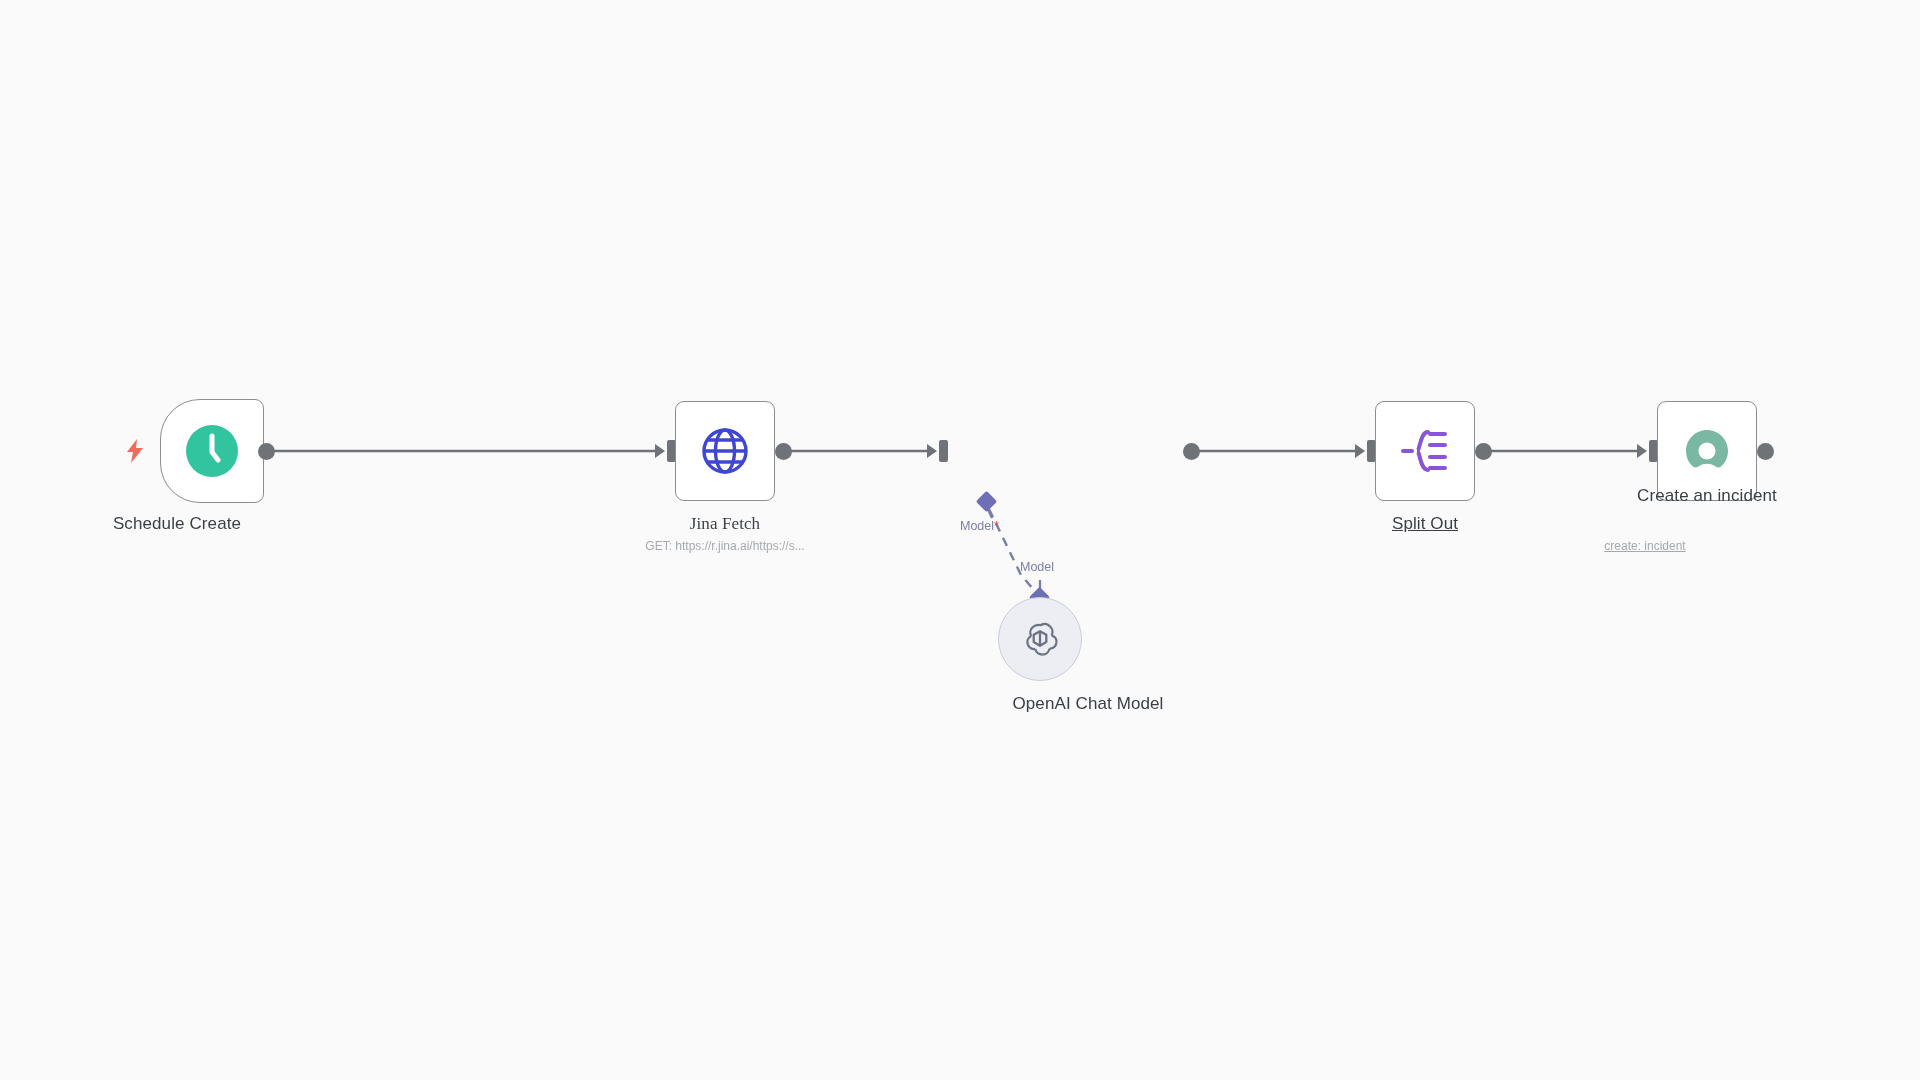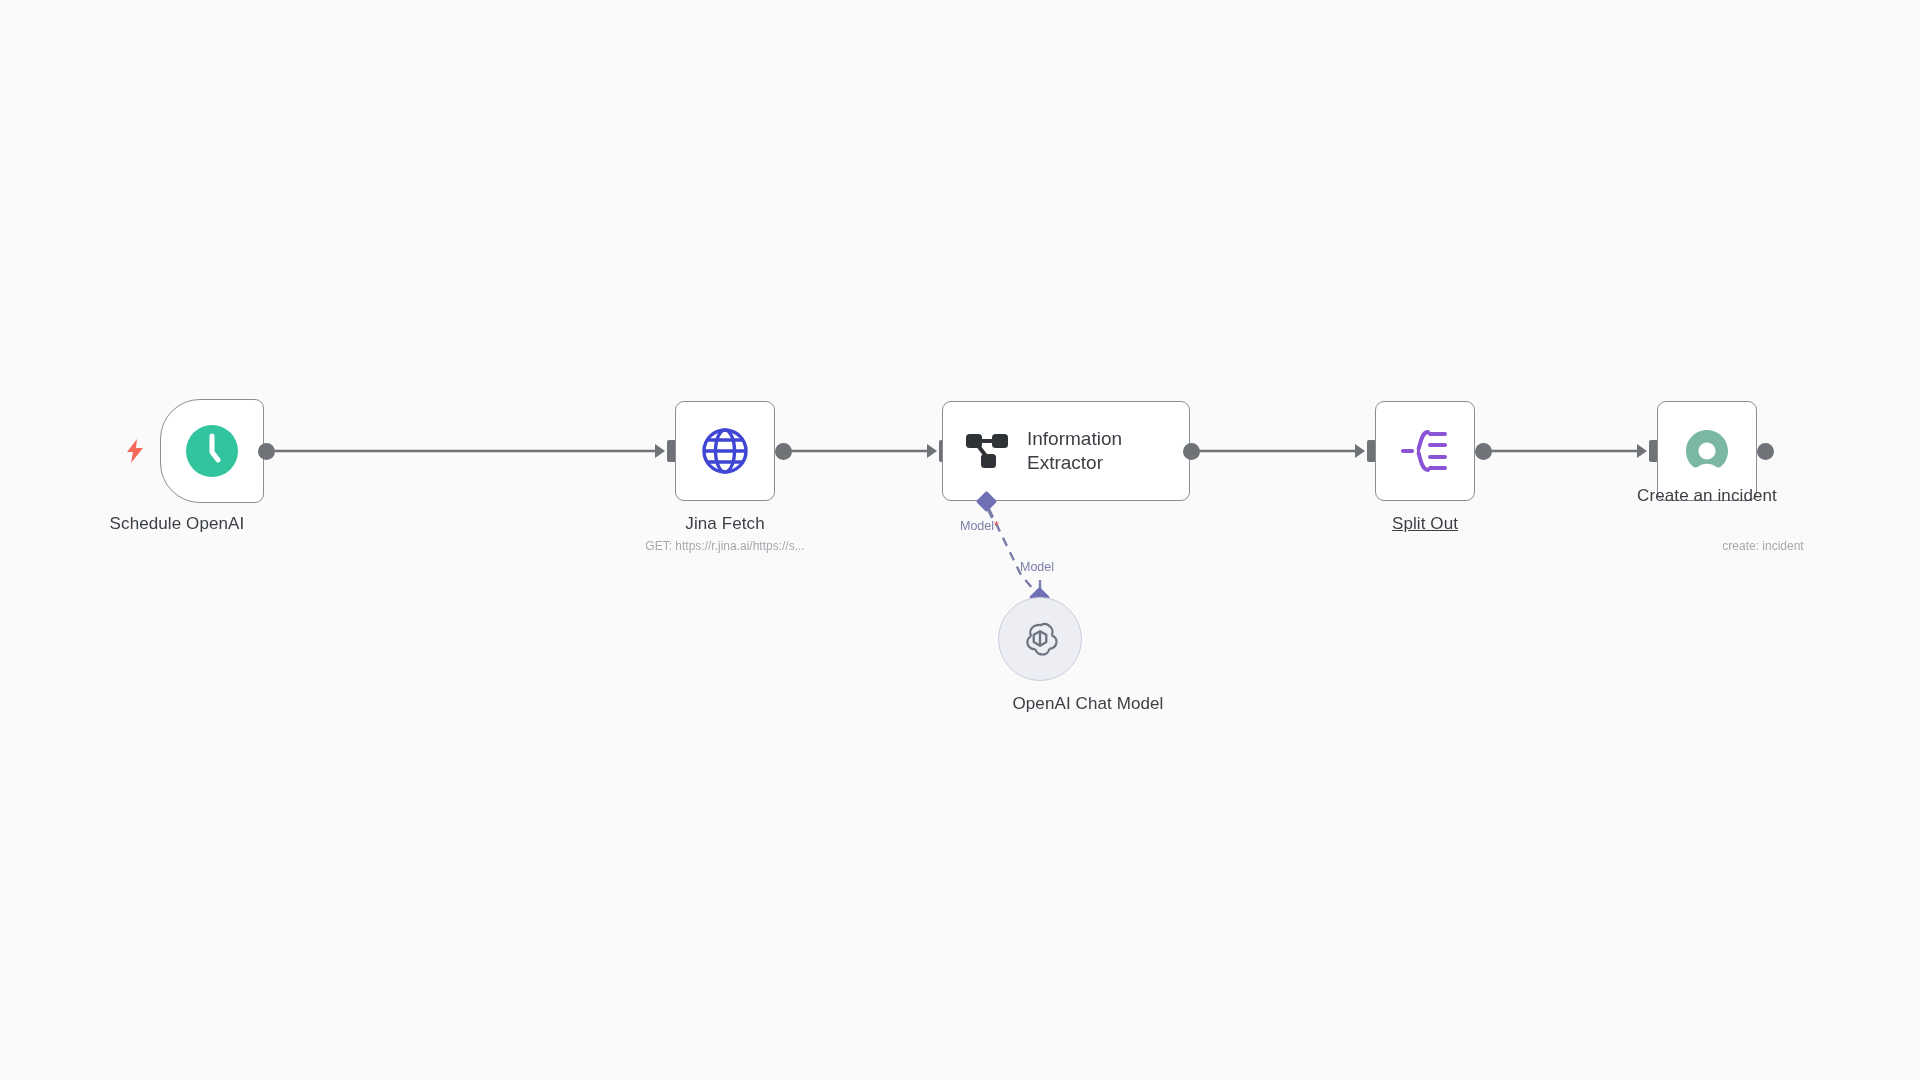--- a/index.html
+++ b/index.html
@@ -169,57 +169,45 @@
 
   <div class="node node-trigger" style="left:160px; top:399px;">
     <span class="icon-wrap">
       <svg width="54" height="54" viewBox="0 0 54 54">
         <circle cx="27" cy="27" r="26" fill="#31c49f"></circle>
         <path d="M27 12 V28 L33 36" stroke="#ffffff" stroke-width="5" stroke-linecap="round" stroke-linejoin="round" fill="none"></path>
       </svg>
     </span>
   </div>
   <div class="port-out" style="left:258px; top:443px;"></div>
-  <div class="caption" style="left:97px; top:514px; width:160px;">Schedule OpenAI</div>
+  <div class="caption" style="left:97px; top:514px; width:160px;">Schedule Create</div>
 
   <div class="port-in-arrow" style="left:655px; top:444px;"></div>
   <div class="port-in" style="left:667px; top:440px;"></div>
 
   <div class="node node-square" style="left:675px; top:401px;">
     <span class="icon-wrap">
       <svg width="50" height="50" viewBox="0 0 50 50">
         <g stroke="#3f46d4" stroke-width="3.4" fill="none">
           <circle cx="25" cy="25" r="21"></circle>
           <ellipse cx="25" cy="25" rx="9.5" ry="21"></ellipse>
           <line x1="4" y1="25" x2="46" y2="25"></line>
           <line x1="8" y1="14" x2="42" y2="14"></line>
           <line x1="8" y1="36" x2="42" y2="36"></line>
         </g>
       </svg>
     </span>
   </div>
   <div class="port-out" style="left:775px; top:443px;"></div>
-  <div class="caption" style="left:645px; top:514px; width:160px;">Jina Fetch</div>
+  <div class="caption" style="left:645px; top:514px; width:160px;font-family:Liberation Serif, serif;">Jina Fetch</div>
   <div class="subcaption" style="left:575px; top:539px; width:300px;">GET: https://r.jina.ai/https://s...</div>
 
   <div class="port-in-arrow" style="left:927px; top:444px;"></div>
   <div class="port-in" style="left:939px; top:440px;"></div>
 
-  <div class="node node-wide" style="left:942px; top:401px;">
-    <span class="icon-wrap">
-      <svg width="44" height="42" viewBox="0 0 44 42">
-        <rect x="1" y="4" width="16" height="14" rx="3.5" fill="#2f3338"></rect>
-        <rect x="27" y="4" width="16" height="14" rx="3.5" fill="#2f3338"></rect>
-        <rect x="16" y="24" width="15" height="14" rx="3.5" fill="#2f3338"></rect>
-        <line x1="16" y1="11" x2="28" y2="11" stroke="#2f3338" stroke-width="4"></line>
-        <line x1="11" y1="13" x2="21" y2="26" stroke="#2f3338" stroke-width="4"></line>
-      </svg>
-    </span>
-    <span class="node-title-inline">Information Extractor</span>
-  </div>
   <div class="port-out" style="left:1183px; top:443px;"></div>
 
   <div class="port-diamond" style="left:979px; top:494px;"></div>
   <div class="port-label" style="left:960px; top:519px;">
     <span>Model</span><span class="req">*</span>
   </div>
 
   <div class="port-in-arrow" style="left:1355px; top:444px;"></div>
   <div class="port-in" style="left:1367px; top:440px;"></div>
 
@@ -250,21 +238,21 @@
                  C11.4 40.9 13.5 40.9 15 39.8 C17.6 37.9 20.7 36.8 24 36.8
                  C27.3 36.8 30.4 37.9 33 39.8 C34.5 40.9 36.6 40.9 38 39.6
                  C42.3 35.8 45 30.2 45 24 C45 12.4 35.6 3 24 3 Z
                  M24 32.5 C19.3 32.5 15.5 28.7 15.5 24 C15.5 19.3 19.3 15.5 24 15.5
                  C28.7 15.5 32.5 19.3 32.5 24 C32.5 28.7 28.7 32.5 24 32.5 Z" fill="#7bb8a4"></path>
       </svg>
     </span>
   </div>
   <div class="port-out" style="left:1757px; top:443px;"></div>
   <div class="caption" style="left:1627px; top:486px; width:160px;">Create an incident</div>
-  <div class="subcaption" style="left:1683px; top:539px; width:160px;">create: incident</div>
+  <div class="subcaption" style="left:1565px; top:539px; width:160px;text-decoration:underline;">create: incident</div>
 
   <div class="port-label" style="left:1020px; top:560px;">Model</div>
   <div class="port-diamond" style="left:1032px; top:590px;"></div>
 
   <div class="node node-circle" style="left:998px; top:597px;">
     <span class="icon-wrap">
       <svg width="42" height="42" viewBox="0 0 42 42">
         <g fill="none" stroke="#6b7280" stroke-width="2.3" stroke-linejoin="round">
           <path d="M21 7.5 C24.2 5.2 28.3 5.6 30.7 8.2"></path>
           <path d="M30.7 8.2 C33.6 10.4 34.3 14.3 32.6 17.3"></path>

